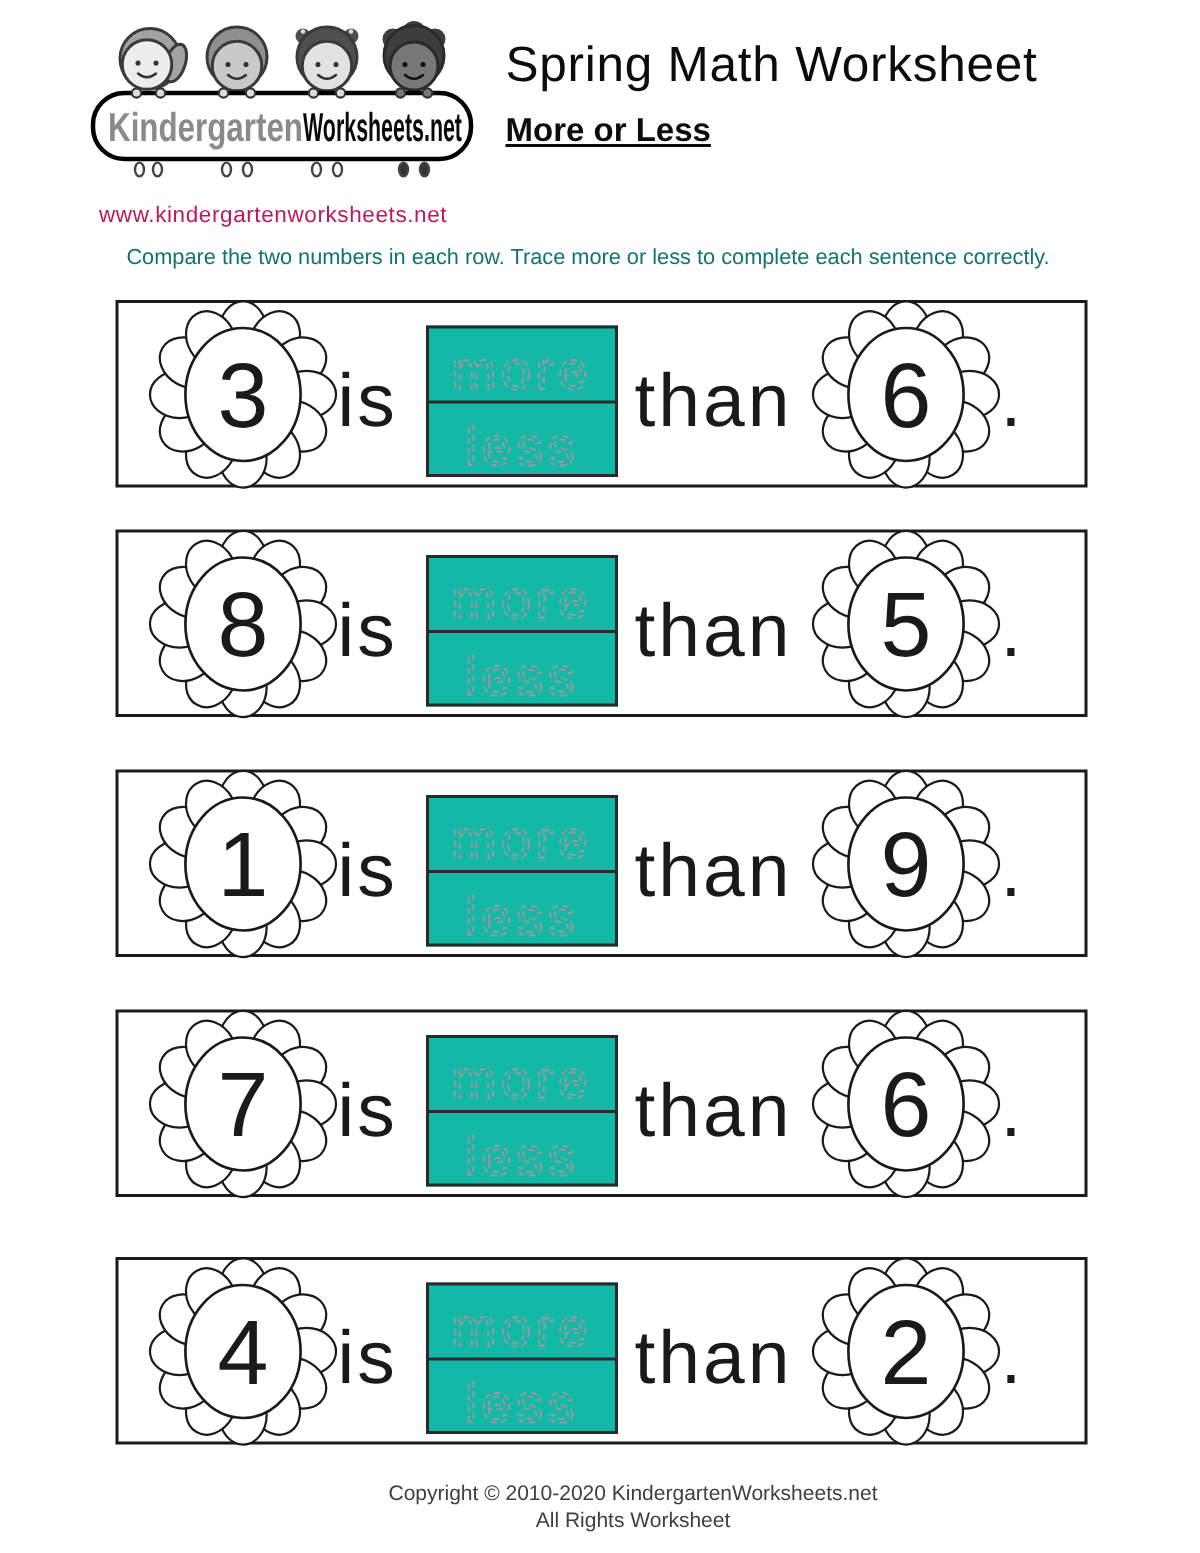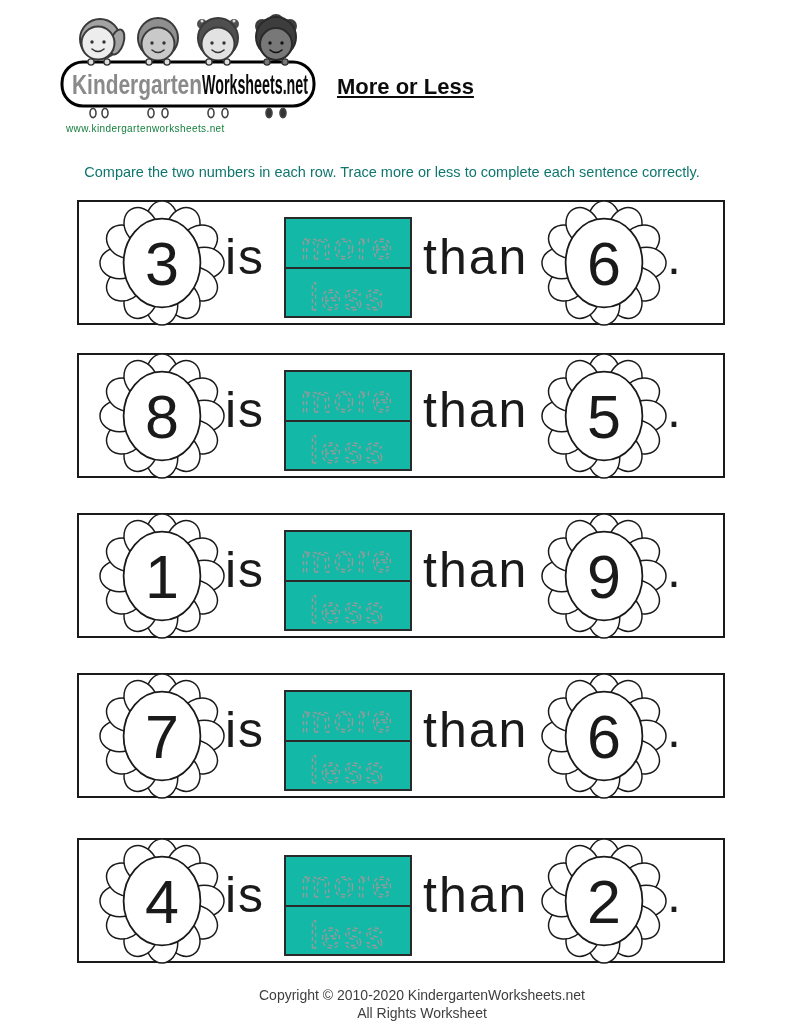--- a/index.html
+++ b/index.html
@@ -2,35 +2,35 @@
 <html><head>
 <meta charset="utf-8">
 <style>
   html,body{margin:0;padding:0;background:#fff;}
   .page{
     position:relative;width:800px;height:1035px;background:#ffffff;overflow:hidden;
     font-family:"Liberation Sans",sans-serif;color:#111;
   }
   
   .logo-svg{position:absolute;left:60px;top:12px;width:256px;height:110px;}
-  .logo-url{position:absolute;left:66px;top:123px;font-size:10px;color:#15803d;letter-spacing:.4px;}
+  .logo-url{position:absolute;left:66px;top:135px;font-size:15px;color:#be185d;letter-spacing:.4px;}
   .title{position:absolute;left:337px;top:24px;font-size:33px;font-weight:400;letter-spacing:.5px;color:#0c0c0c;}
   .subtitle{position:absolute;left:337px;top:74px;font-size:22px;font-weight:700;color:#0c0c0c;text-decoration:underline;}
   .name-row{position:absolute;left:443px;top:116px;font-size:30px;color:#0c0c0c;white-space:nowrap;}
   .name-line{display:inline-block;width:218px;border-bottom:2px solid #333;height:30px;vertical-align:baseline;}
   .instructions{position:absolute;left:0;top:164px;width:784px;text-align:center;font-size:14.5px;color:#0f766e;}
   
   .row{position:absolute;left:77px;width:644px;height:121px;border:2px solid #1a1a1a;background:#fff;}
   .row-1{top:200px}.row-2{top:353px}.row-3{top:513px}.row-4{top:673px}.row-5{top:838px}
   .flower{position:absolute;width:128px;height:128px;}
   .flower-left{left:19px;top:-3px;}
   .flower-right{left:461px;top:-3px;}
   .flower-center{fill:#fff;stroke:#1a1a1a;stroke-width:1.8px;}
   .flower-num{font-family:"Liberation Sans",sans-serif;font-size:62px;font-weight:300;fill:#1a1a1a;text-anchor:middle;}
-  .word{position:absolute;top:30px;font-size:50px;font-weight:300;letter-spacing:2px;color:#1a1a1a;line-height:1;}
+  .word{position:absolute;top:40px;font-size:50px;font-weight:300;letter-spacing:2px;color:#1a1a1a;line-height:1;}
   .word-is{left:146px;}
   .word-than{left:344px;}
   .word-period{left:588px;}
   .trace-box{position:absolute;left:205px;top:15px;width:124px;height:97px;border:2px solid #2a2a2a;background:#14b8a6;}
   .trace-cell{display:block;width:124px;height:48px;}
   .trace-cell-bottom{border-top:2px solid #2a2a2a;}
   .trace-text{font-family:"Liberation Sans",sans-serif;font-size:36px;letter-spacing:3px;fill:none;stroke:#999;stroke-width:1.3px;stroke-dasharray:4 3;text-anchor:middle;}
   
   .footer{position:absolute;left:0;top:986px;width:800px;text-align:center;color:#3f3f3f;font-size:14px;line-height:1.3;margin-left:22px;}
 </style>
@@ -102,20 +102,21 @@
       <ellipse cx="91" cy="101" rx="3" ry="4.6"></ellipse>
         <ellipse cx="105" cy="101" rx="3" ry="4.6"></ellipse>
       <ellipse cx="151" cy="101" rx="3" ry="4.6"></ellipse>
         <ellipse cx="165" cy="101" rx="3" ry="4.6"></ellipse>
       <ellipse cx="209" cy="101" rx="3" ry="4.6" fill="#333"></ellipse>
         <ellipse cx="223" cy="101" rx="3" ry="4.6" fill="#333"></ellipse>
     </g>
   </svg>
   <div class="logo-url">www.kindergartenworksheets.net</div>
 
+  <div class="title">Spring Math Worksheet</div>
   <div class="subtitle">More or Less</div>
 
   <div class="instructions">Compare the two numbers in each row. Trace more or less to complete each sentence correctly.</div>
 
   <div class="row row-1">
     <svg class="flower flower-left" viewBox="0 0 130 130">
       <g class="petals">
           <ellipse cx="65" cy="22" rx="16" ry="20" transform="rotate(0 65 65)" fill="#fff" stroke="#1a1a1a" stroke-width="1.5"></ellipse>
           <ellipse cx="65" cy="22" rx="16" ry="20" transform="rotate(30 65 65)" fill="#fff" stroke="#1a1a1a" stroke-width="1.5"></ellipse>
           <ellipse cx="65" cy="22" rx="16" ry="20" transform="rotate(60 65 65)" fill="#fff" stroke="#1a1a1a" stroke-width="1.5"></ellipse>

